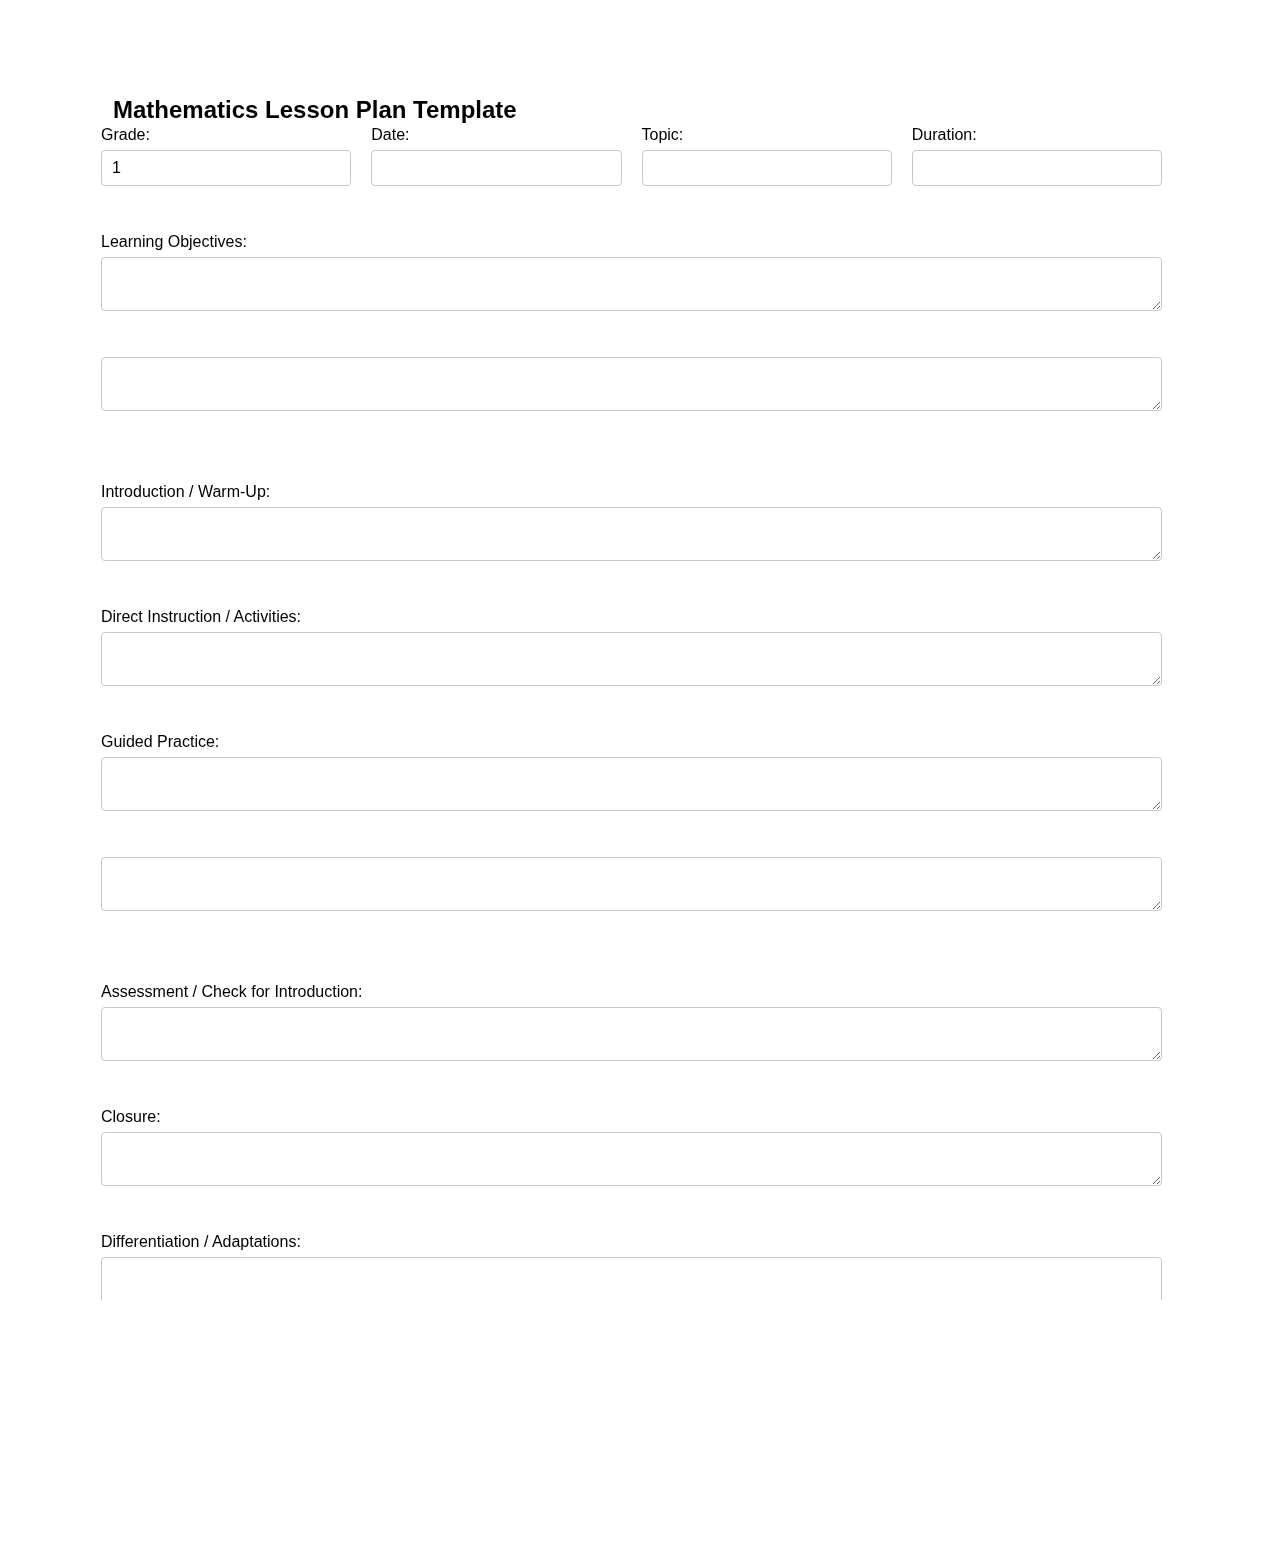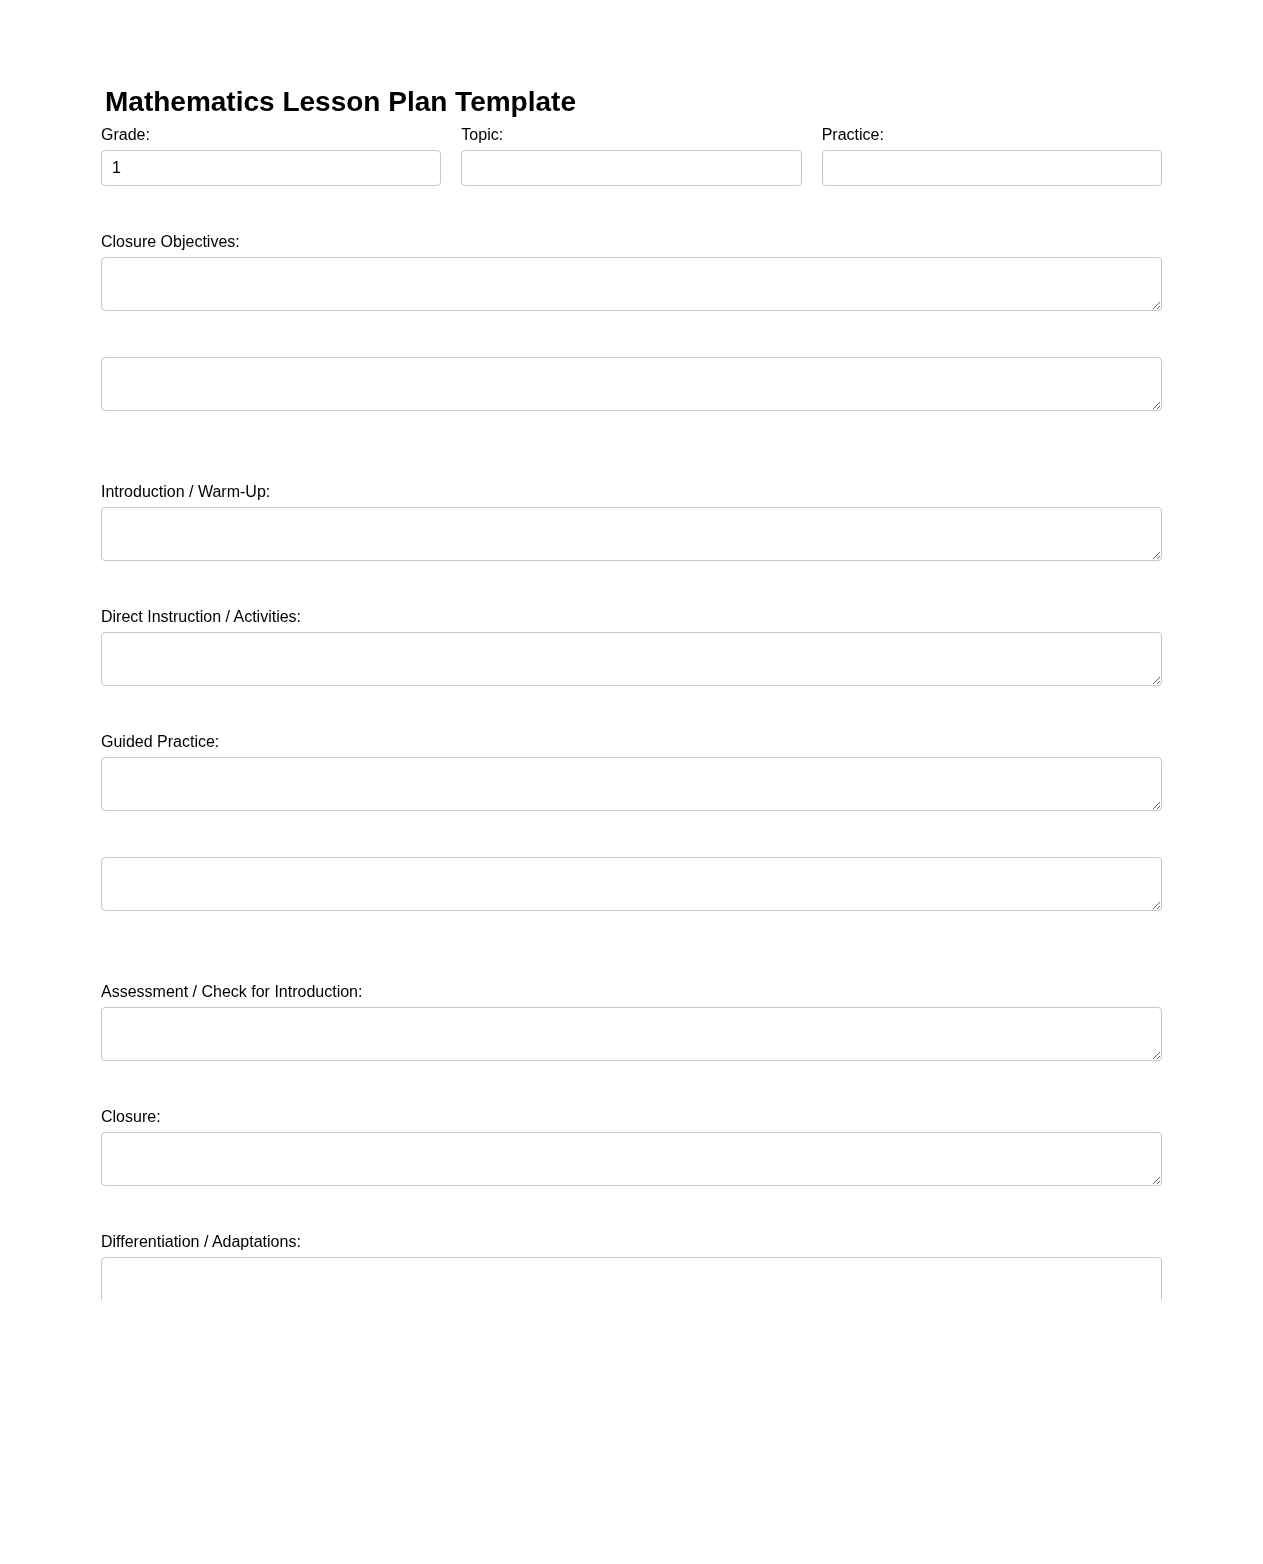--- a/index.html
+++ b/index.html
@@ -2,22 +2,22 @@
 <html><head>
   <meta charset="utf-8">
   <style>
     html, body { margin: 0; padding: 0; background: #ffffff; }
     body {
       width: 1263px; height: 1564px; overflow: hidden; position: relative;
       font-family: "Liberation Sans", sans-serif; color: #000;
     }
     .page { position: absolute; left: 101px; top: 0; width: 1061px; height: 1300px; overflow: hidden; }
     h1 {
-      position: absolute; top: 78px; left: 0; margin: 4px;
-      font-size: 28px; font-weight: bold; line-height: 40px; white-space: nowrap;
+      position: absolute; top: 78px; left: 0; margin: 12px;
+      font-size: 24px; font-weight: bold; line-height: 40px; white-space: nowrap;
     }
     .meta-row { position: absolute; top: 125px; left: 0; width: 1061px; display: flex; gap: 20px; }
     .meta-field { flex: 1; display: flex; flex-direction: column; }
     .label { font-size: 16px; line-height: 20px; height: 20px; margin-bottom: 5px; white-space: nowrap; }
     .text-input {
       box-sizing: border-box; width: 100%; height: 36px; border: 1px solid #c8c8c8;
       border-radius: 4px; padding: 0 10px; font-size: 16px; font-family: "Liberation Sans", sans-serif;
       background: #fff; color: #000; outline: none;
     }
     .section { position: absolute; left: 0; width: 1061px; }
@@ -32,31 +32,35 @@
 
 <div class="page">
   <h1>Mathematics Lesson Plan Template</h1>
 
   <div class="meta-row">
     <div class="meta-field">
       <label class="label">Grade:</label>
       <input class="text-input" type="text" value="1" style="">
     </div>
     <div class="meta-field">
+      <label class="label">Date:</label>
+      <input class="text-input" type="text" value="" style="">
+    </div>
+    <div class="meta-field">
       <label class="label">Topic:</label>
       <input class="text-input" type="text" value="" style="">
     </div>
     <div class="meta-field">
-      <label class="label">Practice:</label>
+      <label class="label">Duration:</label>
       <input class="text-input" type="text" value="" style="">
     </div>
   </div>
 
   <div class="section" style="top:232px">
-    <div class="label">Closure Objectives:</div>
+    <div class="label">Learning Objectives:</div>
     <textarea class="textarea" style=""></textarea>
   </div>
 
   <div class="section" style="top:357px">
     <textarea class="textarea" style=""></textarea>
   </div>
 
   <div class="section" style="top:607px">
     <div class="label">Direct Instruction / Activities:</div>
     <textarea class="textarea" style=""></textarea>

